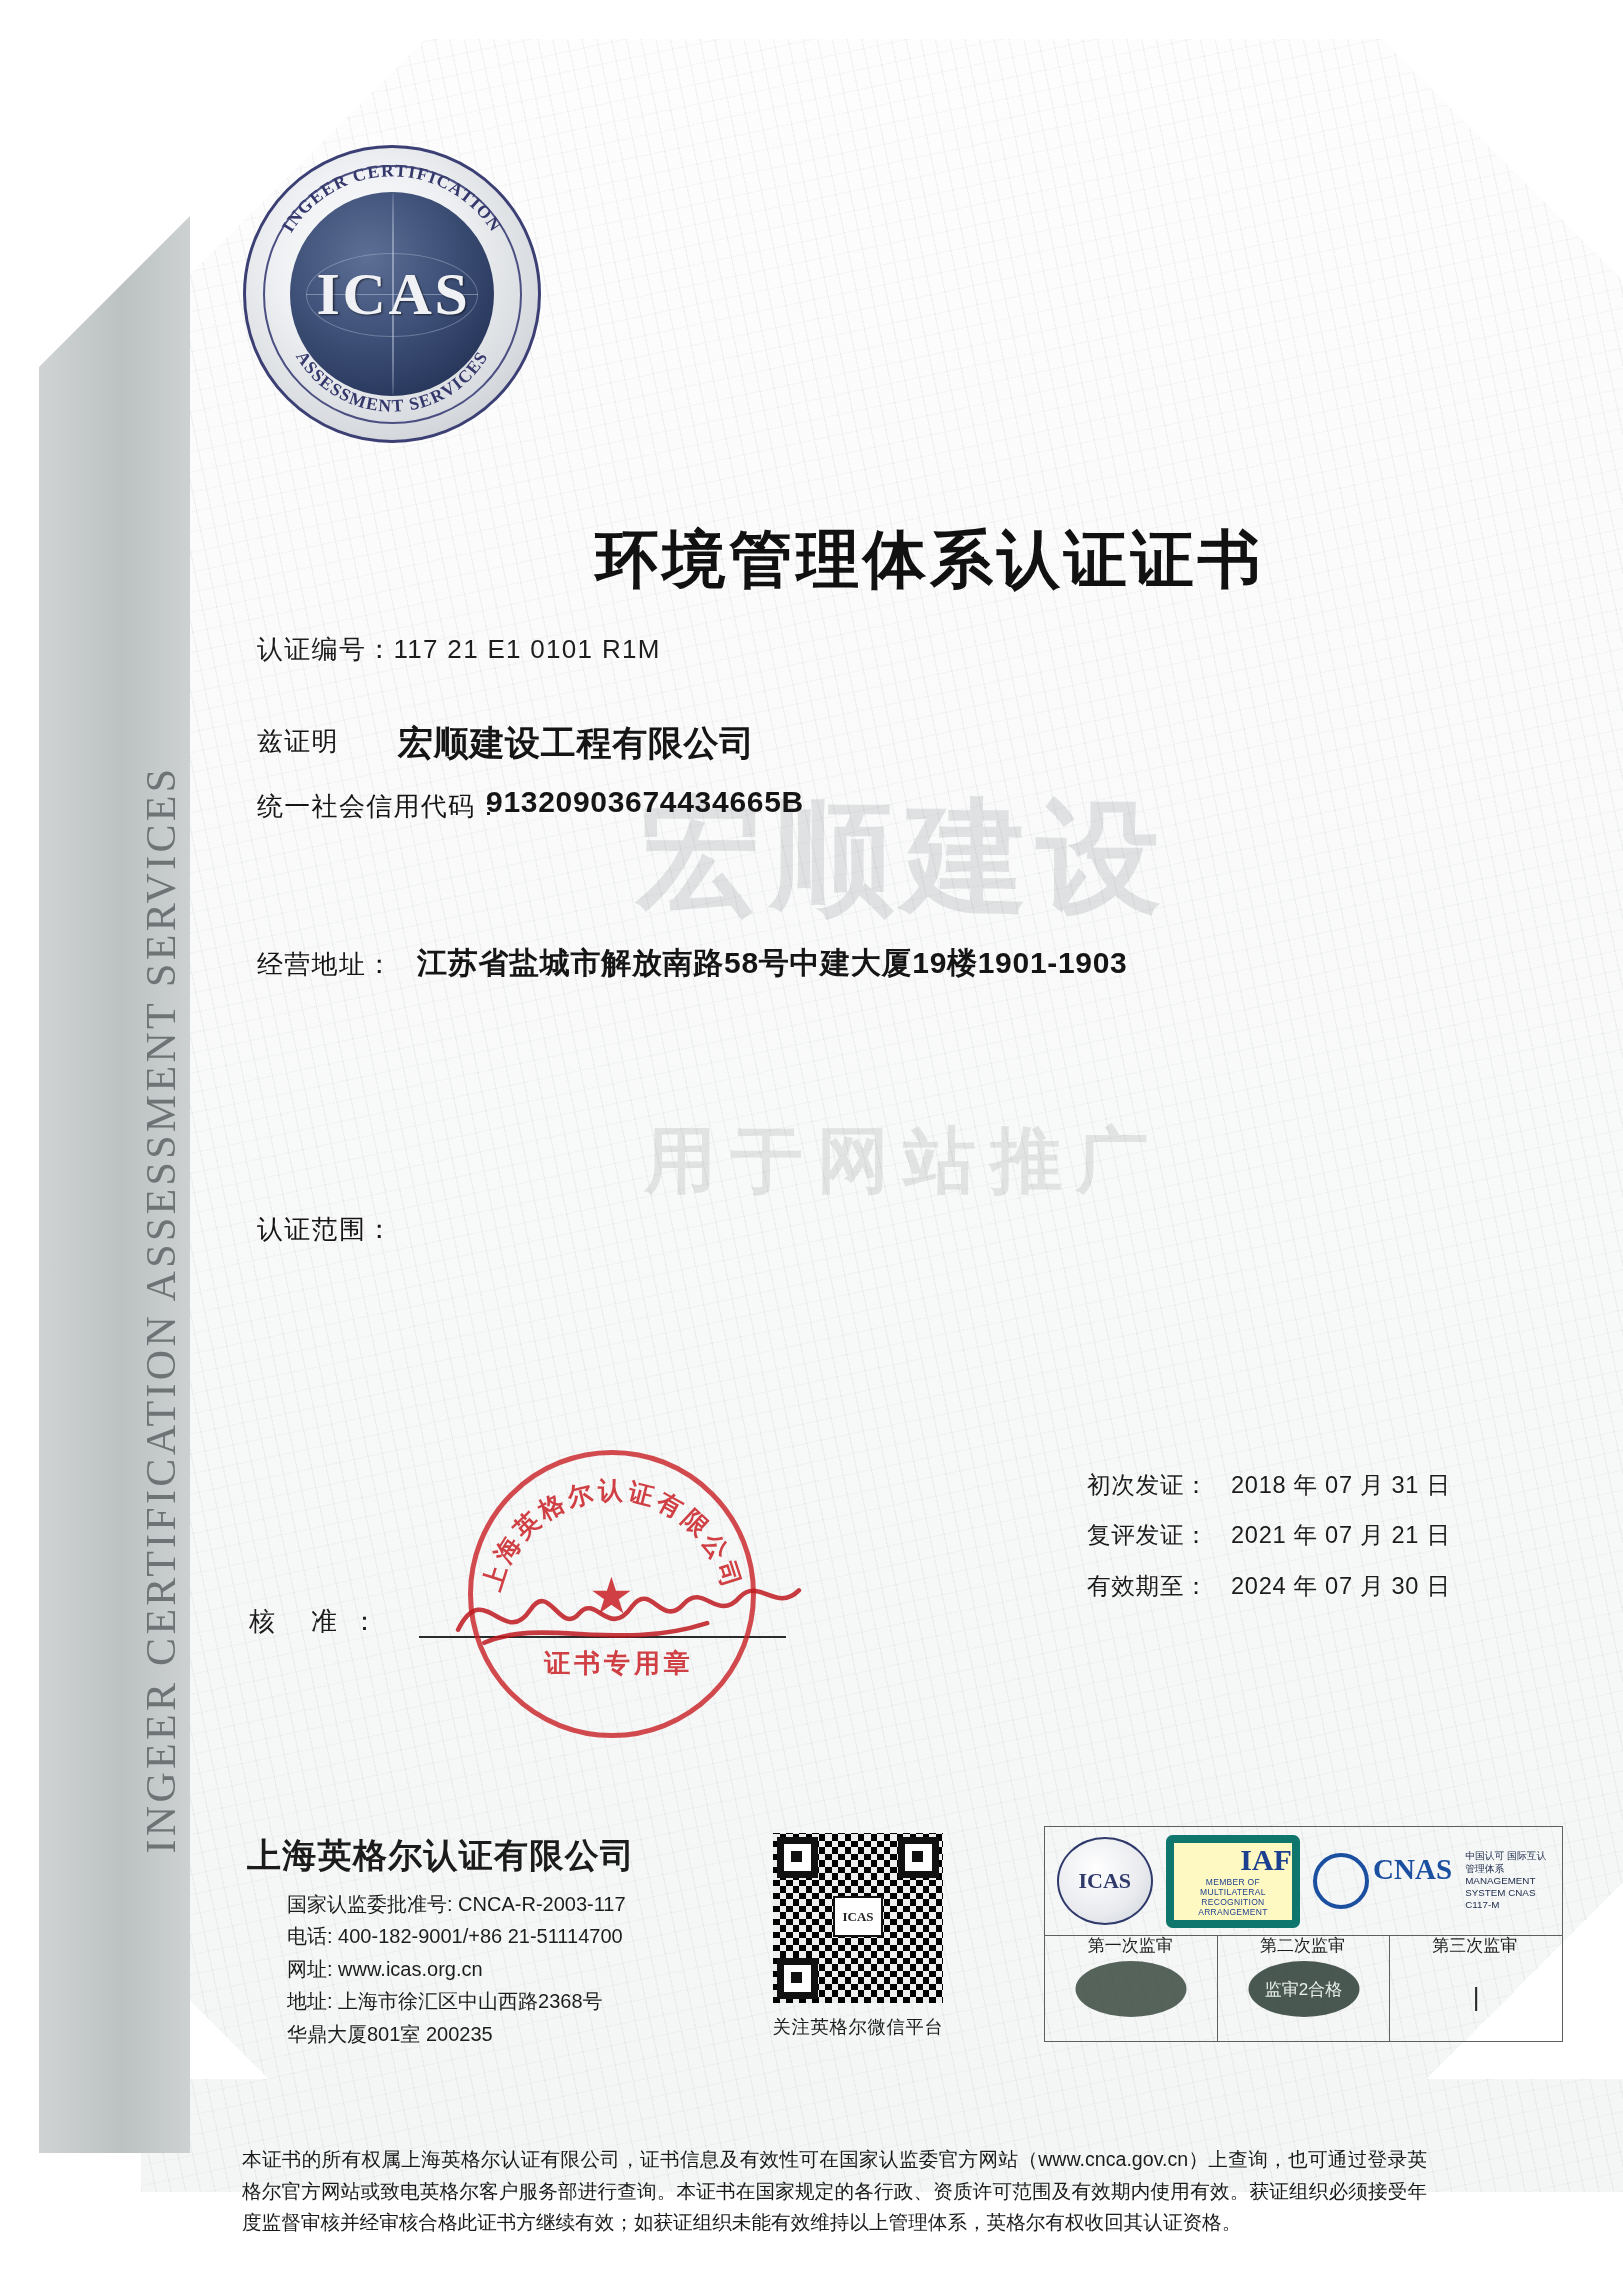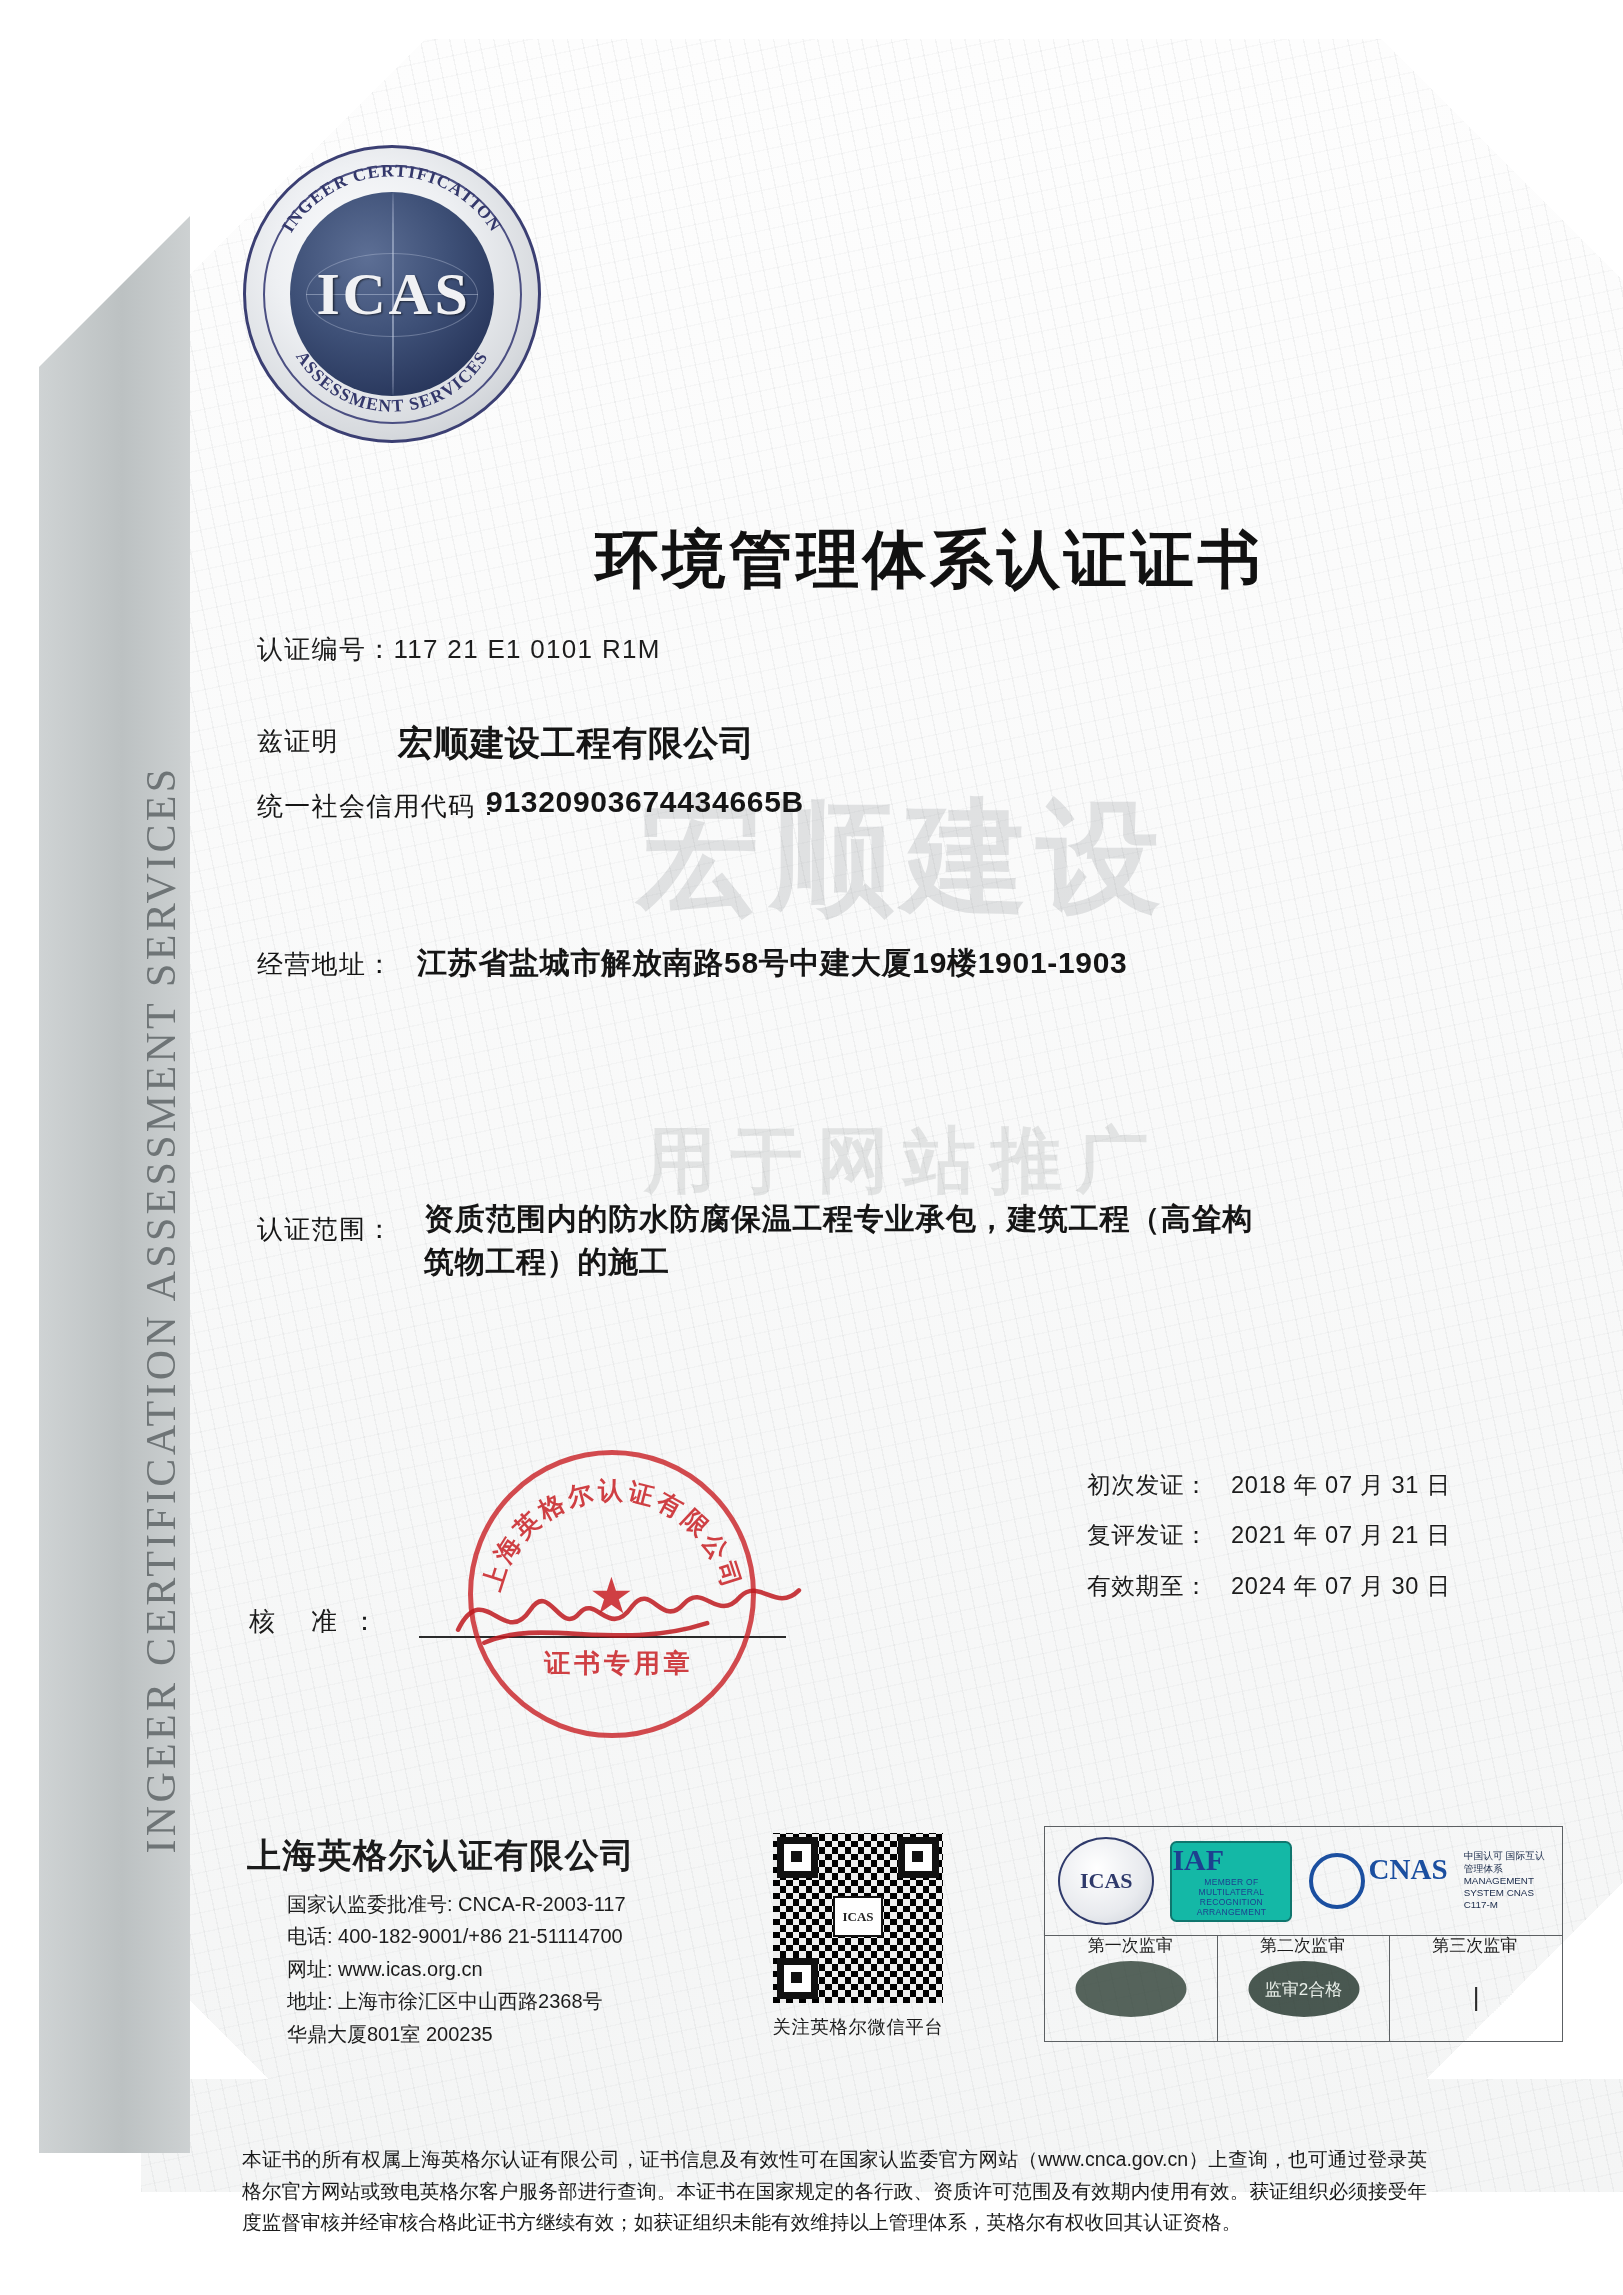--- a/index.html
+++ b/index.html
@@ -430,25 +430,25 @@
     border: 2.6px solid #2f3a6b;
     background: radial-gradient(circle at 40% 35%, #ffffff, #e8eaee 60%, #c9ced6);
     display: flex; align-items: center; justify-content: center;
     font-family: "Liberation Serif", serif;
     font-weight: bold;
     font-size: 22px;
     color: #2f3a6b;
   }
   .mark-iaf {
     width: 118px; height: 77px;
-    border: 2px solid #0f766e;
+    border: 8px solid #0f766e;
     border-radius: 6.5px;
     display: flex; flex-direction: column;
-    align-items: flex-start; justify-content: center;
-    background: #14b8a6;
+    align-items: flex-end; justify-content: center;
+    background: #fef9c3;
   }
   .mark-iaf .big {
     font-family: "Liberation Serif", serif;
     font-weight: bold;
     font-size: 30px;
     color: #1d3f8f;
     line-height: 1;
   }
   .mark-iaf .small {
     font-size: 8.5px;
@@ -598,24 +598,20 @@
 
 
   <div class="row" id="row-opaddr">
     <div class="lbl" style="width:160px;">经营地址：</div>
     <div class="val">江苏省盐城市解放南路58号中建大厦19楼1901-1903</div>
   </div>
 
 
   <div class="row" id="row-scope">
     <div class="lbl" style="width:167px;padding-top:14.4px;">认证范围：</div>
-    <div class="val">
-      <span class="multiline">资质范围内的防水防腐保温工程专业承包，建筑工程（高耸构</span>
-      <span class="multiline">筑物工程）的施工</span>
-    </div>
   </div>
 
   <div class="dates">
     <div class="drow">
       <span class="dlbl">初次发证：</span>
       <span class="dval">2018 年 07 月 31 日</span>
     </div>
     <div class="drow">
       <span class="dlbl">复评发证：</span>
       <span class="dval">2021 年 07 月 21 日</span>

